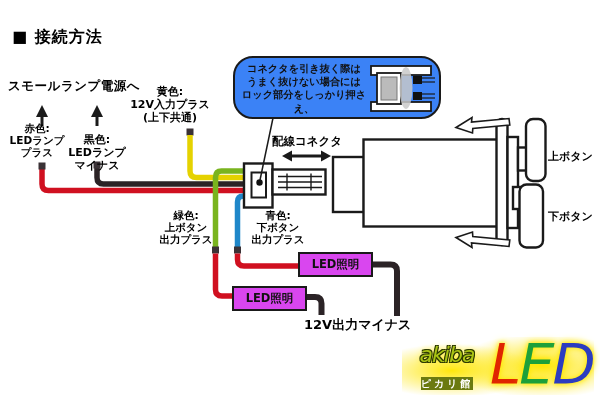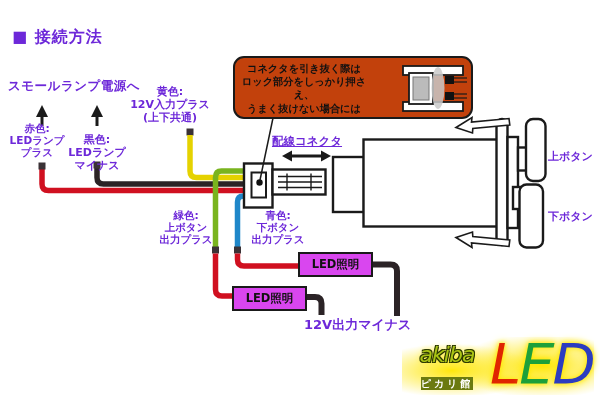--- a/index.html
+++ b/index.html
@@ -1,35 +1,35 @@
 <!DOCTYPE html>
 <html><head>
 <meta charset="utf-8">
 <style>
   html,body{margin:0;padding:0;background:#fff;}
   #canvas{position:relative;width:600px;height:400px;background:#fff;overflow:hidden;
           font-family:"DejaVu Sans",sans-serif;color:#111;}
   #diagram-svg{position:absolute;left:0;top:0;z-index:0;}
-  .lbl{position:absolute;z-index:2;font-weight:600;color:#6d28d9;text-align:center;
+  .lbl{position:absolute;z-index:2;font-weight:600;color:#000000;text-align:center;
        line-height:1.16;white-space:nowrap;}
   .cx{transform:translateX(-50%);}
   .lbl span{display:block;}
   .title{left:12px;top:28px;font-size:16px;font-weight:bold;letter-spacing:1px;}
   .power{left:8px;top:79px;font-size:12.5px;letter-spacing:0.5px;}
   .lbl-red{left:37px;top:122px;font-size:10.5px;text-align:center;}
   .lbl-black{left:97px;top:122px;font-size:11px;margin-top:12px;}
   .lbl-yellow{left:170px;top:86px;font-size:11px;}
   .lbl-green{left:186px;top:209px;font-size:10.5px;}
   .lbl-blue{left:262px;top:209px;font-size:10.5px;margin-left:16px;}
-  .lbl-connector{left:307px;top:135px;font-size:11.5px;text-decoration:underline;}
+  .lbl-connector{left:307px;top:135px;font-size:11.5px;}
   .lbl-minus{left:304px;top:317px;font-size:13px;}
   .lbl-upbtn{left:548px;top:151px;font-size:11px;}
   .lbl-downbtn{left:548px;top:211px;font-size:11px;}
-  .callout{position:absolute;left:233px;top:56px;width:240px;height:63px;z-index:2;
-           border:2.2px solid #1a1a1a;border-radius:11px;background:#c2410c;box-sizing:border-box;}
+  .callout{position:absolute;left:233px;top:56px;width:208px;height:63px;z-index:2;
+           border:2.2px solid #1a1a1a;border-radius:20px;background:#3b82f6;box-sizing:border-box;}
   .callout-text{position:absolute;left:3px;top:4px;width:132px;font-size:10.2px;
                 line-height:13.2px;font-weight:600;text-align:center;}
   .callout-svg{position:absolute;right:3px;top:5px;}
   .led-box{position:absolute;z-index:2;width:75px;height:25px;background:#d946ef;
            border:2.2px solid #1a1a1a;box-sizing:border-box;display:flex;
            align-items:center;justify-content:center;font-size:11.5px;font-weight:600;}
   .led-box-1{left:298px;top:252px;}
   .led-box-2{left:232px;top:286px;}
   .logo{position:absolute;left:402px;top:337px;width:192px;height:58px;z-index:2;}
   .logo-glow{position:absolute;left:0;top:0;right:0;bottom:0;
@@ -163,22 +163,22 @@
     <span>青色:</span>
     <span>下ボタン</span>
     <span>出力プラス</span>
   </div>
 
   <div class="lbl lbl-connector cx">配線コネクタ</div>
 
   <div class="callout">
     <div class="callout-text">
       <span style="display:block">コネクタを引き抜く際は</span>
+      <span style="display:block">うまく抜けない場合には</span>
       <span style="display:block">ロック部分をしっかり押さえ、</span>
-      <span style="display:block">うまく抜けない場合には</span>
     </div>
     <svg class="callout-svg" width="66" height="52" viewBox="0 0 66 52">
       <rect x="1" y="3" width="60" height="9" fill="#fff" stroke="#1a1a1a" stroke-width="1.8"></rect>
       <rect x="1" y="39" width="60" height="9" fill="#fff" stroke="#1a1a1a" stroke-width="1.8"></rect>
       <rect x="7" y="10" width="24" height="31" fill="#fff" stroke="#1a1a1a" stroke-width="1.8"></rect>
       <rect x="11" y="14" width="16" height="23" fill="#bbbbbb" stroke="#777" stroke-width="1"></rect>
       <ellipse cx="36" cy="25" rx="6.5" ry="21" fill="#c9c9c9" opacity="0.85"></ellipse>
       <rect x="43" y="13" width="9" height="8" fill="#111"></rect>
       <rect x="43" y="29" width="9" height="8" fill="#111"></rect>
       <g stroke="#1a1a1a" stroke-width="1.2">

